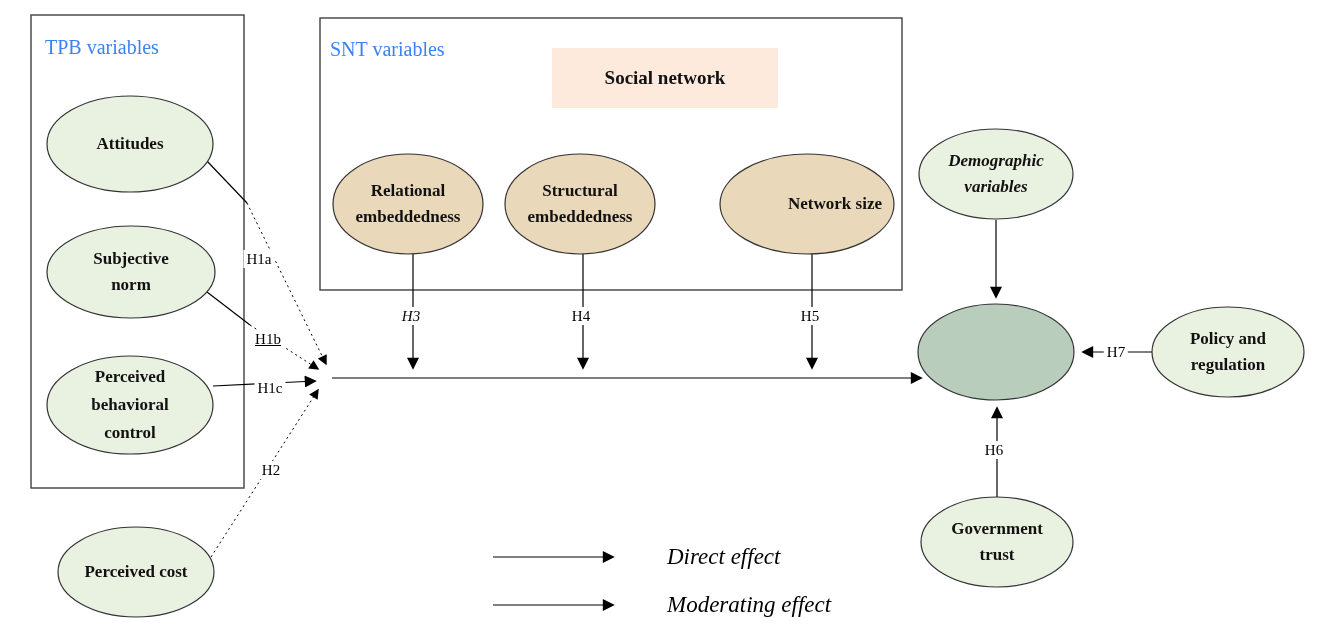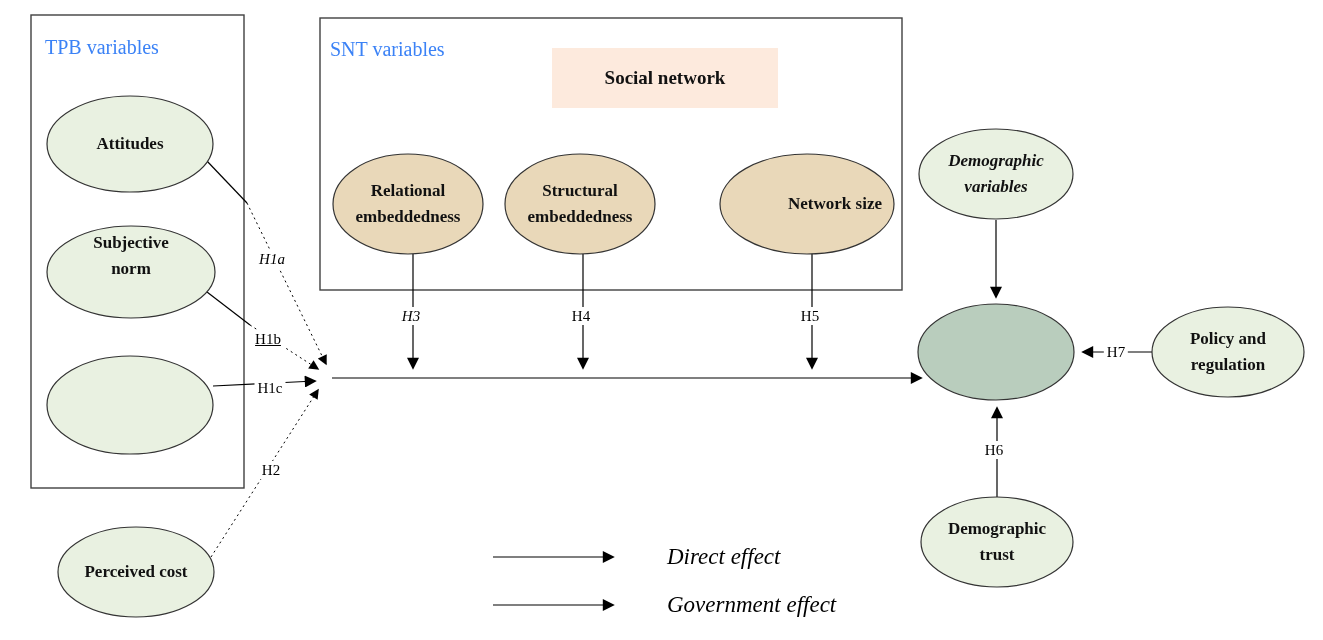--- a/index.html
+++ b/index.html
@@ -72,37 +72,38 @@
     <ellipse class="nd" cx="996" cy="352" rx="78" ry="48" fill="#b9cdbd"></ellipse>
     <ellipse class="nd" cx="1228" cy="352" rx="76" ry="45" fill="#e9f1e1"></ellipse>
     <ellipse class="nd" cx="997" cy="542" rx="76" ry="45" fill="#e9f1e1"></ellipse>
   </svg>
 
   <div class="box-title" style="left:45px;top:36px;">TPB variables</div>
   <div class="box-title" style="left:330px;top:38px;">SNT variables</div>
   <div class="lbl banner-text" style="left:665px;top:78px;width:220px;">Social network</div>
 
   <div class="lbl" style="left:130px;top:144px;width:150px;">Attitudes</div>
-  <div class="lbl" style="left:131px;top:256px;width:100px;">Subjective norm</div>
+  <div class="lbl" style="left:131px;top:272px;width:100px;">Subjective norm</div>
+  <div class="lbl" style="left:130px;top:405px;width:112px;line-height:28px;">Perceived behavioral control</div>
   <div class="lbl" style="left:136px;top:572px;width:150px;">Perceived cost</div>
 
   <div class="lbl" style="left:408px;top:204px;width:126px;">Relational embeddedness</div>
   <div class="lbl" style="left:580px;top:204px;width:126px;">Structural embeddedness</div>
   <div class="lbl" style="left:807px;top:204px;width:150px;text-align:right;">Network size</div>
 
   <div class="lbl" style="left:996px;top:174px;width:130px;font-style:italic;">Demographic variables</div>
   <div class="lbl" style="left:1228px;top:352px;width:110px;">Policy and regulation</div>
-  <div class="lbl" style="left:997px;top:542px;width:120px;">Demographic trust</div>
+  <div class="lbl" style="left:997px;top:542px;width:120px;">Government trust</div>
 
-  <div class="hlbl" style="left:272px;top:259px;font-style:italic;">H1a</div>
+  <div class="hlbl" style="left:259px;top:259px;">H1a</div>
   <div class="hlbl" style="left:268px;top:339px;text-decoration:underline;">H1b</div>
   <div class="hlbl" style="left:270px;top:388px;text-align:right;">H1c</div>
   <div class="hlbl" style="left:271px;top:470px;">H2</div>
   <div class="hlbl" style="left:411px;top:316px;font-style:italic;">H3</div>
   <div class="hlbl" style="left:581px;top:316px;">H4</div>
   <div class="hlbl" style="left:810px;top:316px;">H5</div>
   <div class="hlbl" style="left:994px;top:450px;">H6</div>
   <div class="hlbl" style="left:1116px;top:352px;">H7</div>
 
   <div class="legend-lbl" style="left:667px;top:557px;">Direct effect</div>
-  <div class="legend-lbl" style="left:667px;top:605px;">Government effect</div>
+  <div class="legend-lbl" style="left:667px;top:605px;">Moderating effect</div>
 
 </div>
 
 </body></html>

